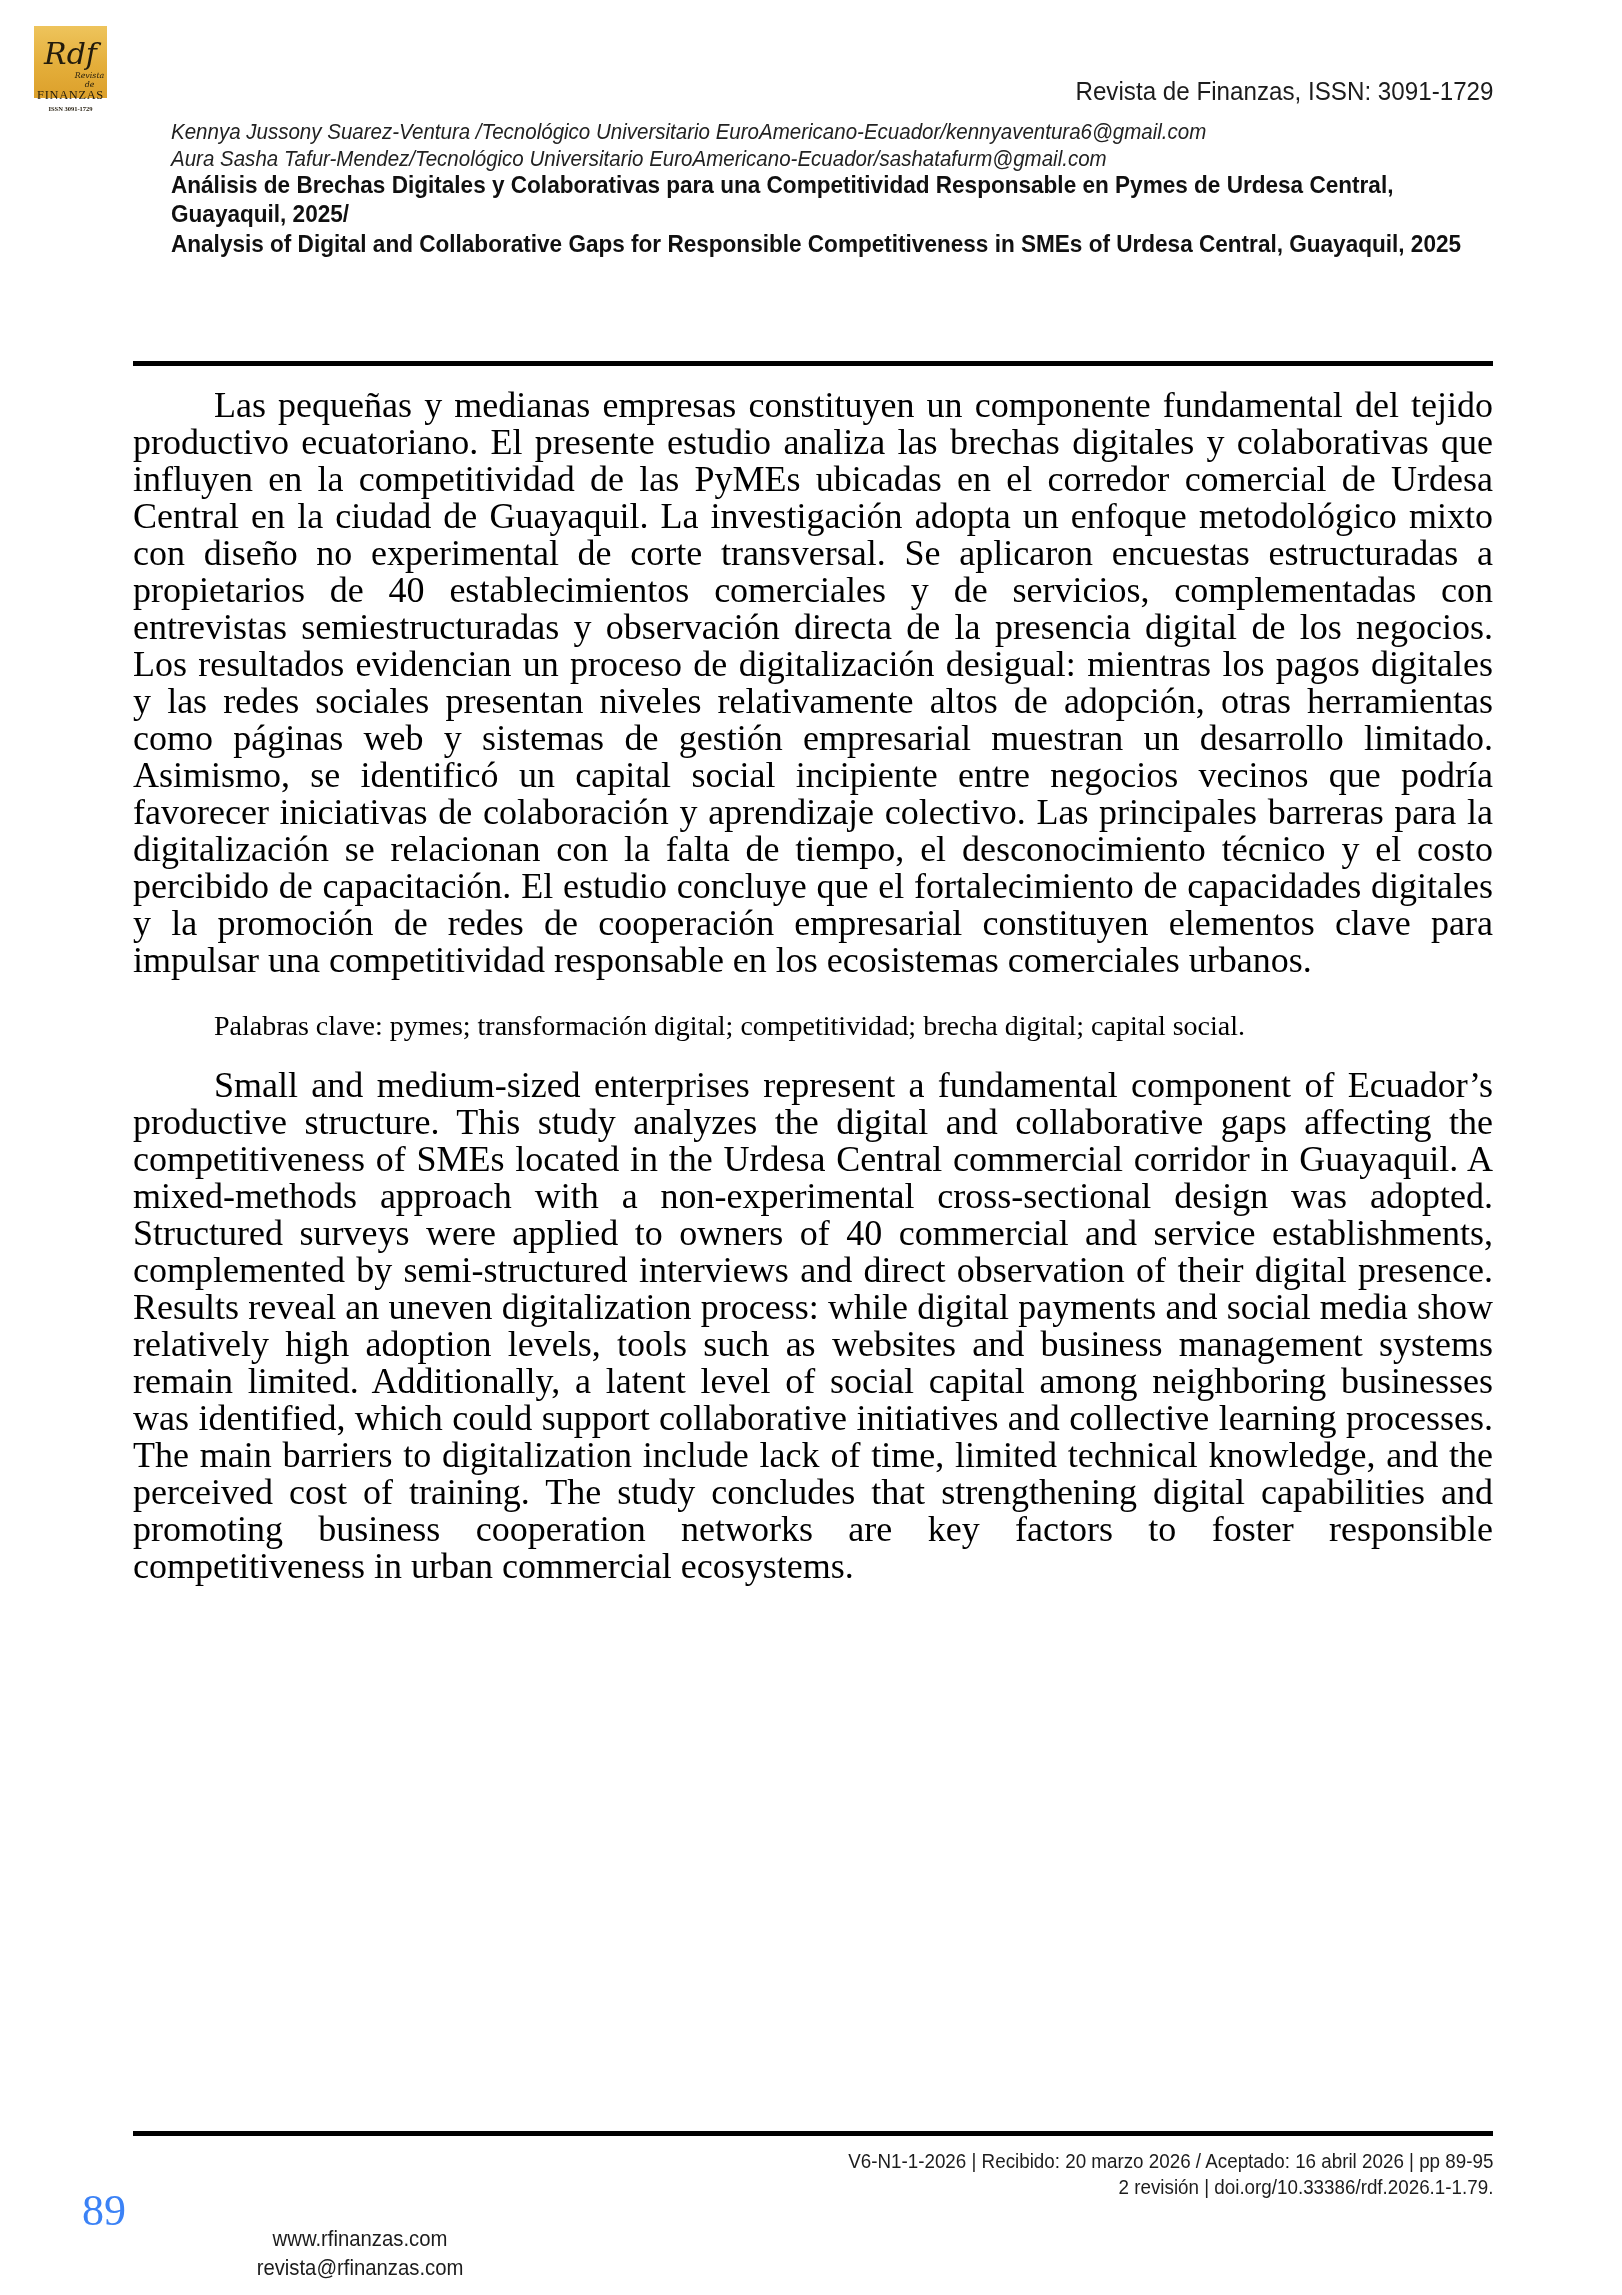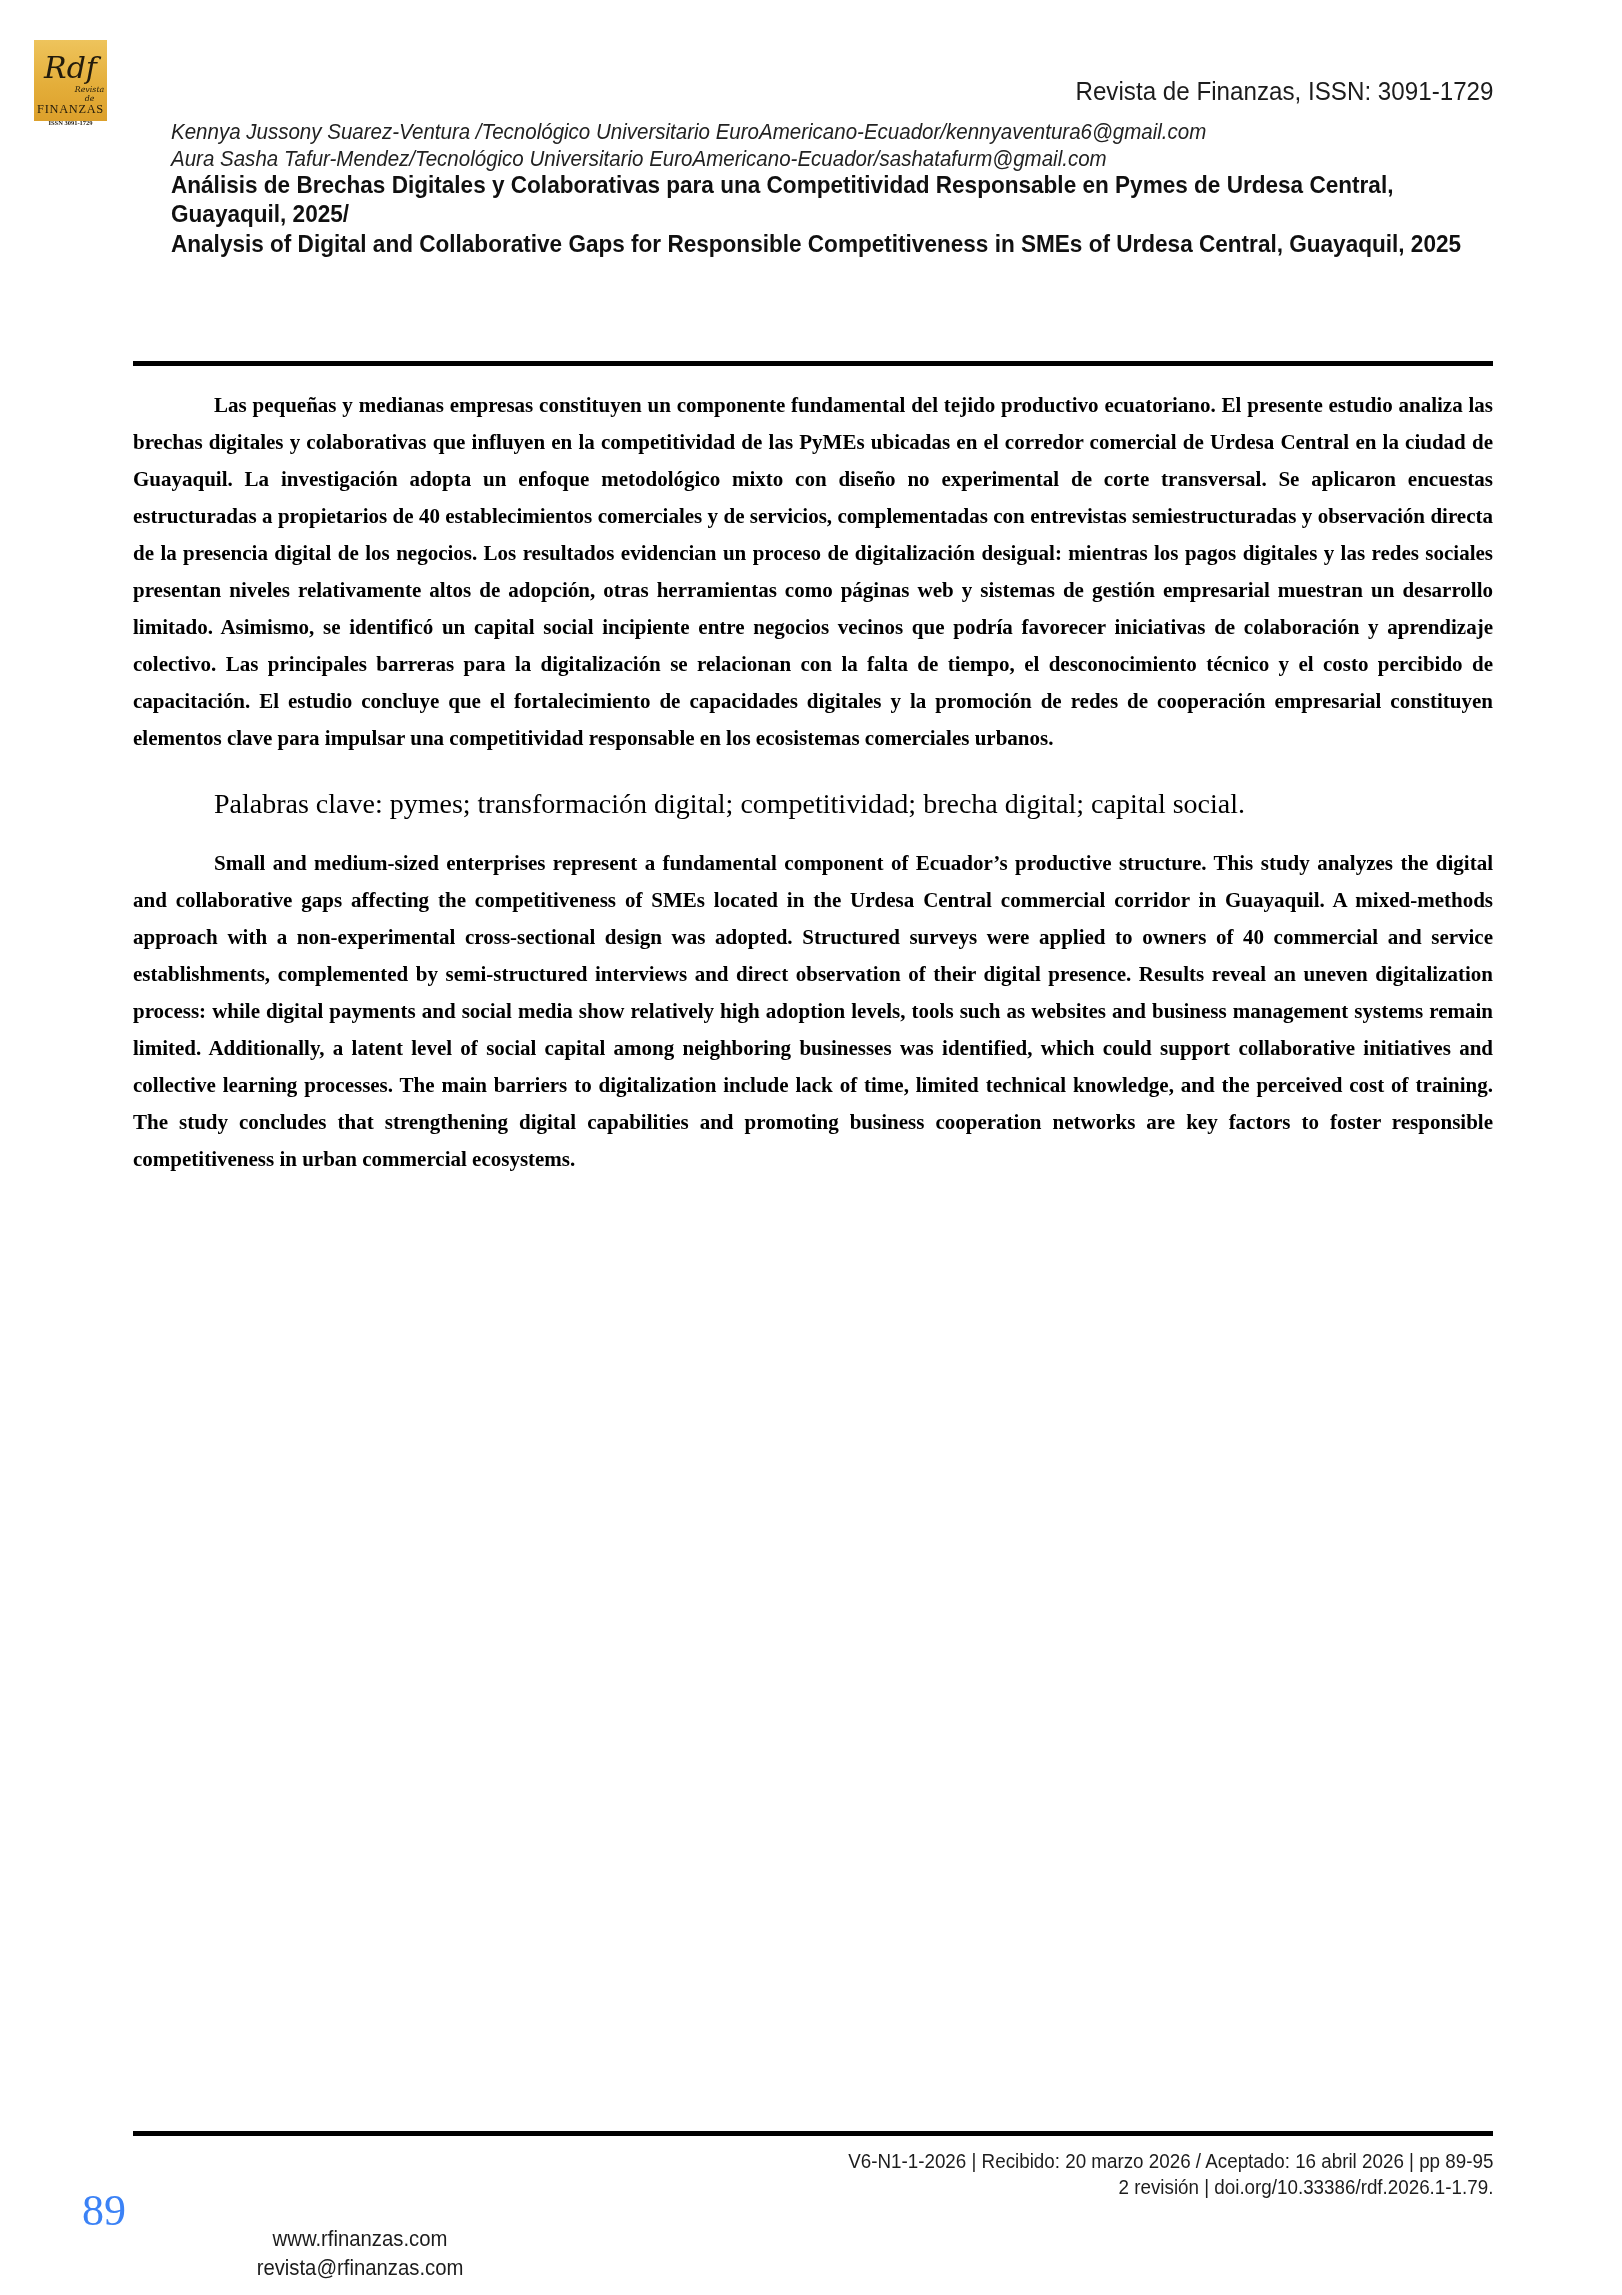--- a/index.html
+++ b/index.html
@@ -7,21 +7,21 @@
     position:relative;
     width:1623px;height:2295px;
     background:#ffffff;
     font-family:"Liberation Serif",serif;
     color:#000;
     overflow:hidden;
   }
 
   
   .logo{
-    position:absolute;left:34px;top:40px;width:73px;height:81px;
+    position:absolute;left:34px;top:26px;width:73px;height:72px;
     background:linear-gradient(180deg,#eec45c 0%,#e4ae3a 55%,#dca02b 100%);
     text-align:center;
   }
   .logo-script{
     font-family:"DejaVu Serif",serif;font-style:italic;
     font-size:30px;line-height:33px;margin-top:10.5px;color:#221b0c;
   }
   .logo-revista{
     font-family:"DejaVu Serif",serif;font-style:italic;
     font-size:7.9px;line-height:8.5px;margin-top:2.6px;color:#221b0c;padding-left:38px;
@@ -60,24 +60,23 @@
   .rule-top{top:361px;}
   .rule-bottom{top:2131px;}
 
   
   .content{position:absolute;left:133px;top:387px;width:1360px;}
   .content h2{
     font-family:"Liberation Serif",serif;font-weight:bold;
     font-size:28px;line-height:37px;margin:0 0 10.5px 81px;
   }
   .content p.body{
-    font-size:21px;line-height:37px;
+    font-size:36px;line-height:37px;
     text-align:justify;text-indent:81px;
     margin:0 0 27.5px 0;
-    font-weight:bold;
   }
   .content p.kw{
     font-size:28px;line-height:37px;
     text-align:left;text-indent:81px;
     margin:0 0 23.6px 0;
   }
 
   
   .footer-meta{
     position:absolute;right:130px;top:2149px;text-align:right;

